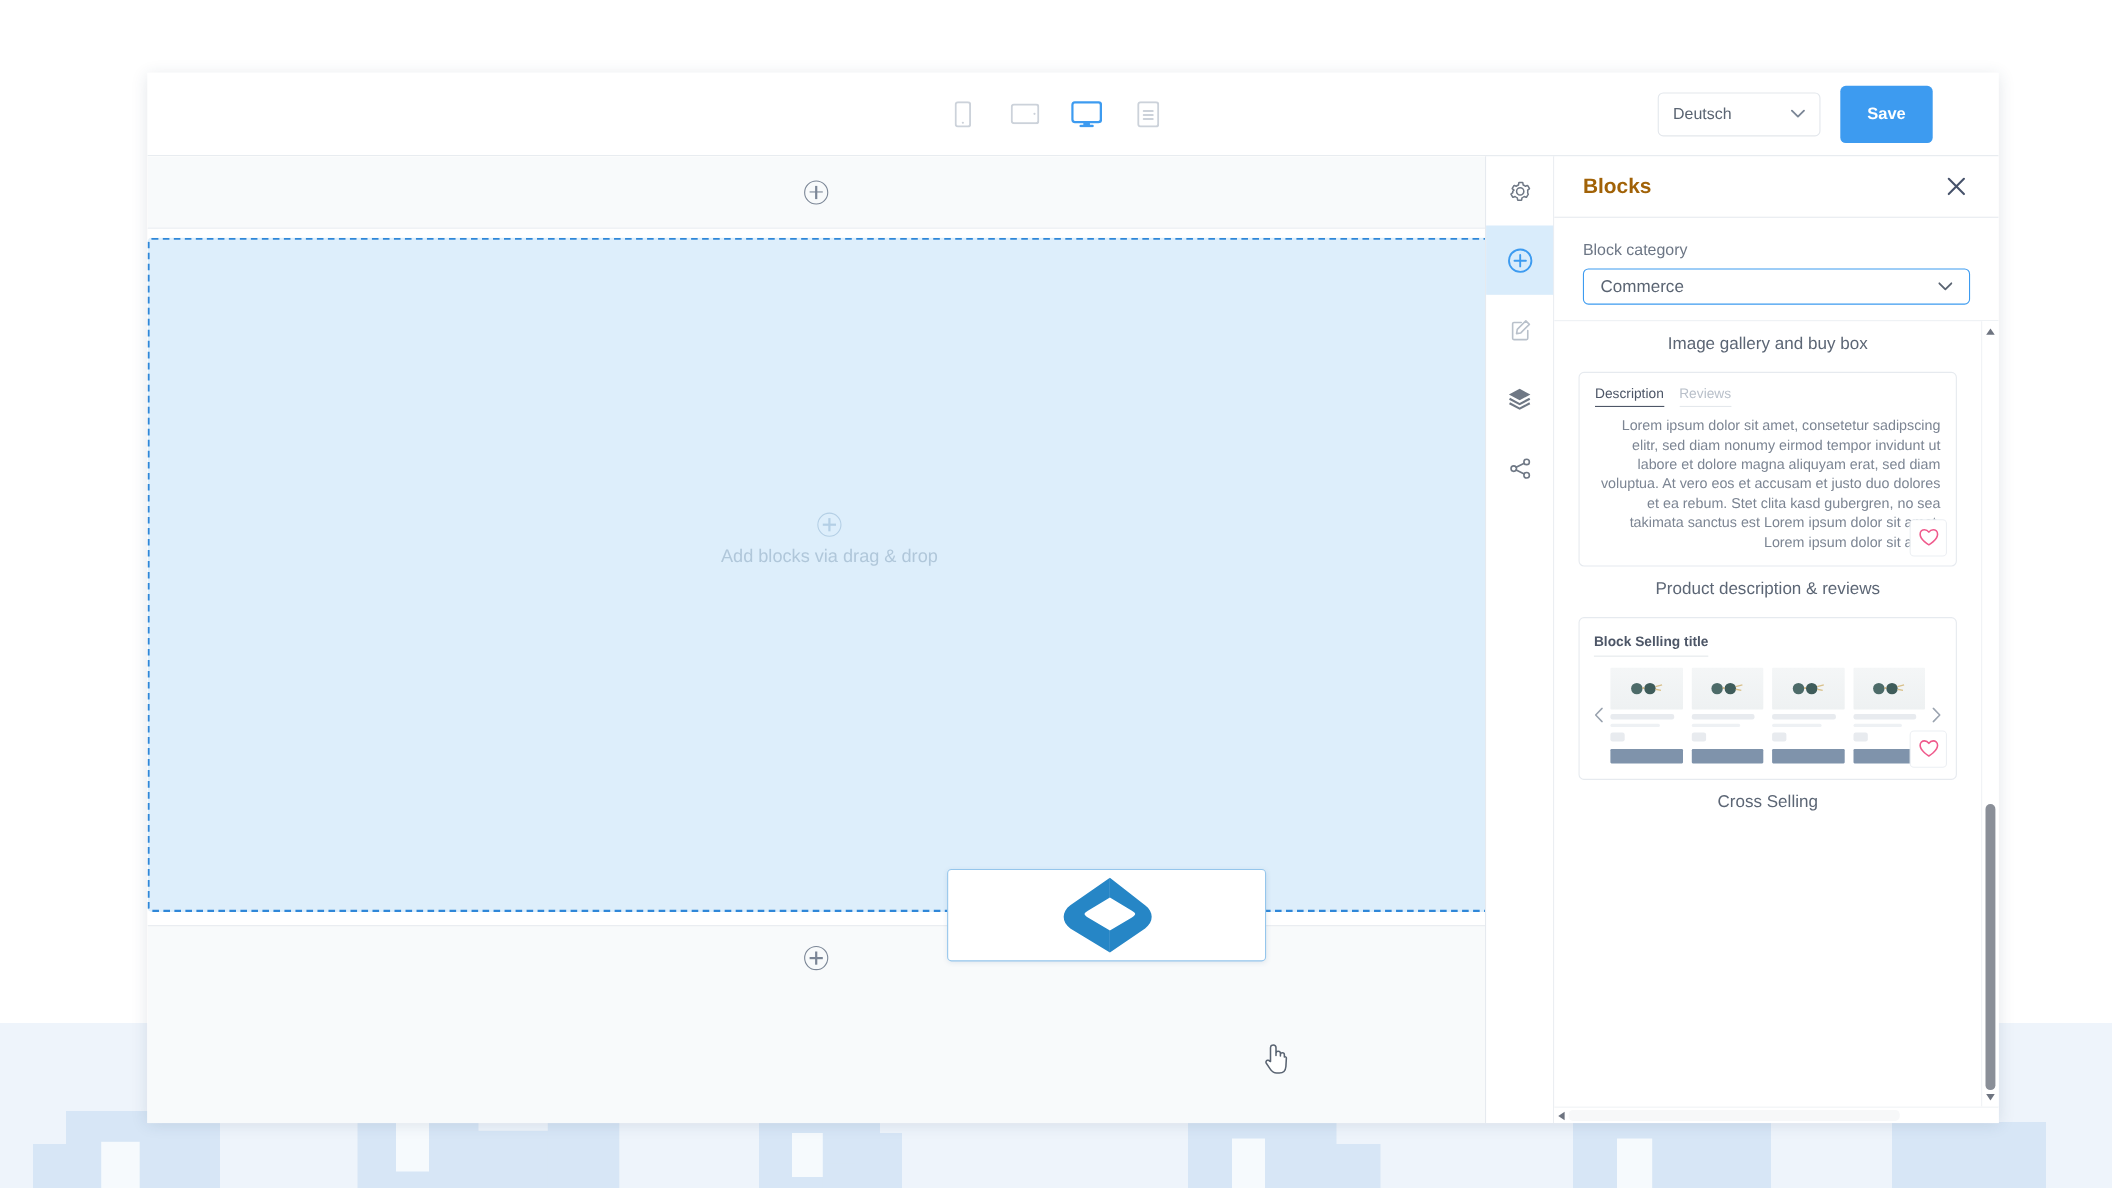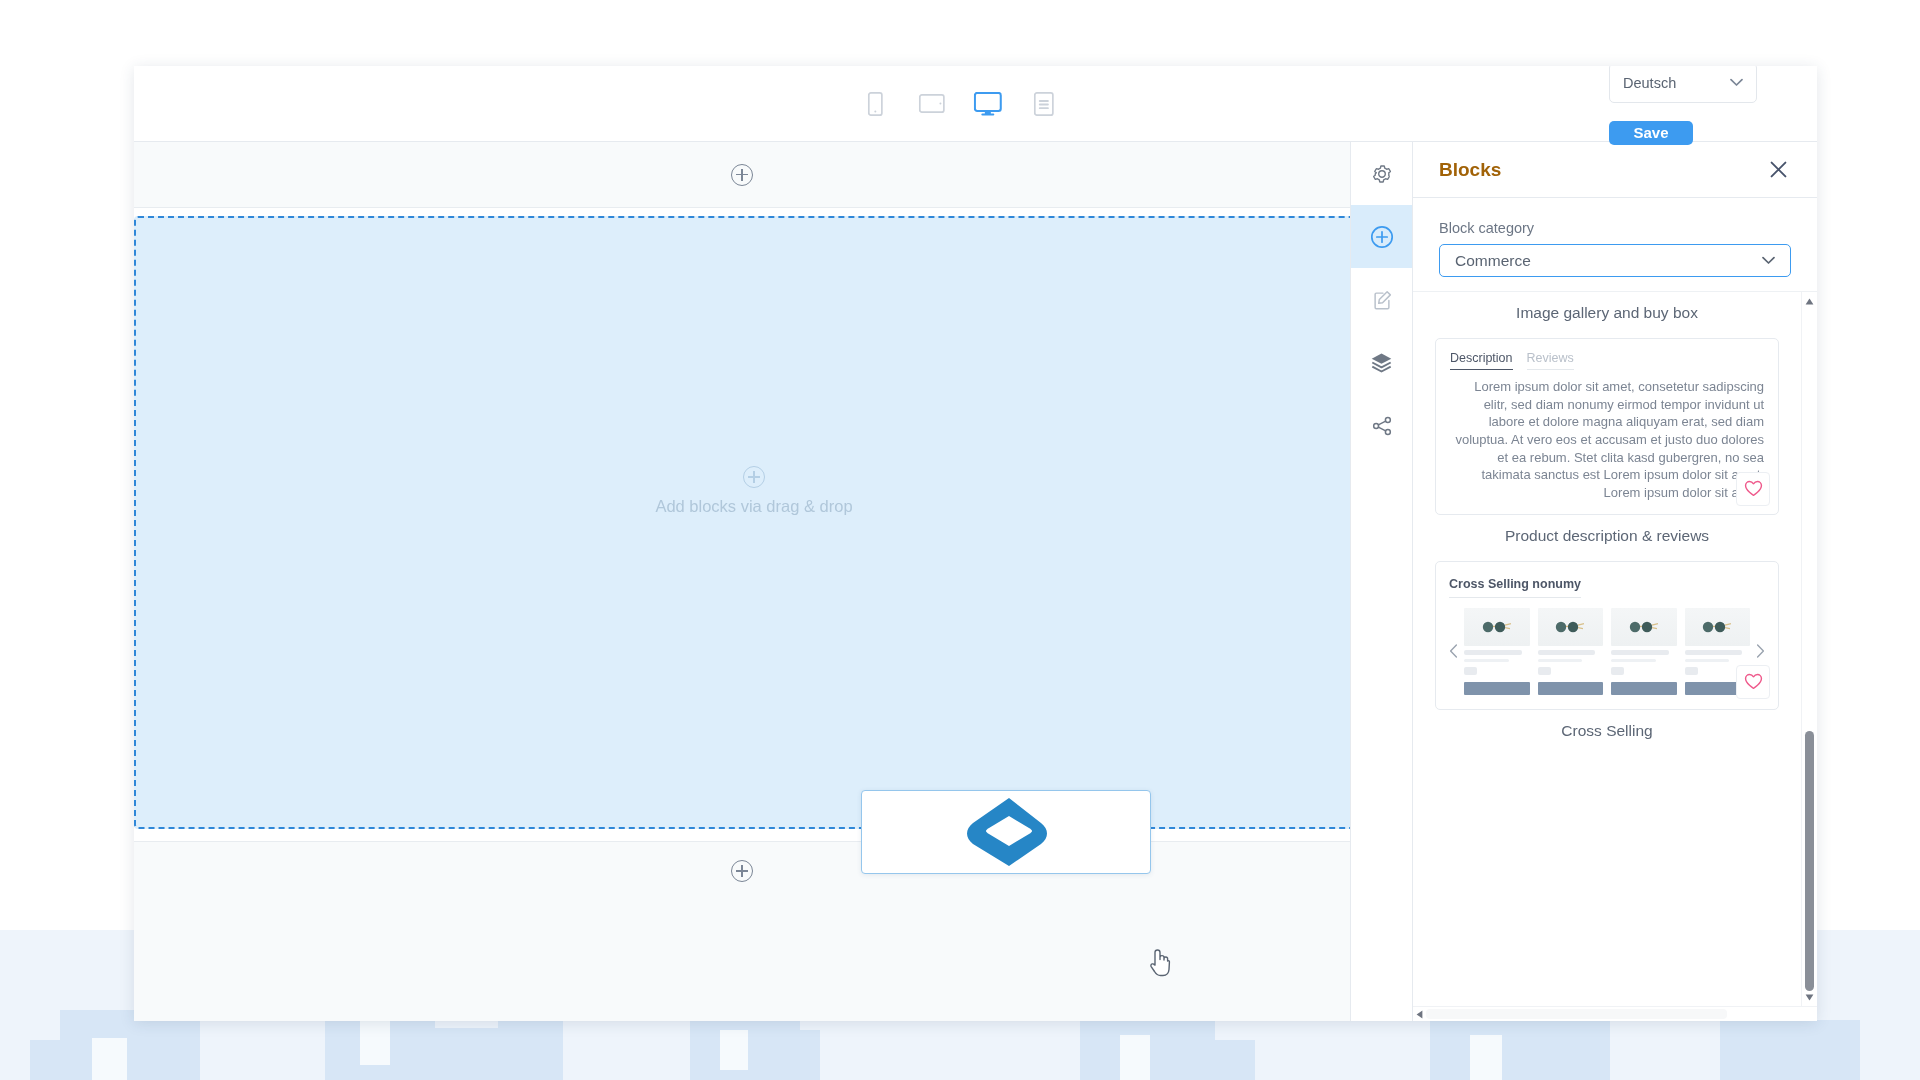--- a/index.html
+++ b/index.html
@@ -62,23 +62,22 @@
     color: #ccd2da;
   }
   .device-btn.active { color: #3d9bf0; }
 
   #toolbar-right {
     position: absolute;
     right: 60px;
     top: 50%;
     transform: translateY(-50%);
     display: flex;
-    align-items: flex-start;
+    align-items: center;
     gap: 18px;
-    flex-direction: column;
   }
 
   #lang-select {
     width: 148px;
     height: 40px;
     border: 1px solid #e3e7ec;
     border-radius: 5px;
     background: #fff;
     display: flex;
     align-items: center;
@@ -86,21 +85,21 @@
     cursor: pointer;
   }
   #lang-select .lang-label {
     flex: 1;
     font-size: 14.5px;
     color: #5a6472;
   }
   #lang-select .chev { color: #7b8696; display: flex; }
 
   #save-btn {
-    height: 24px;
+    height: 52px;
     min-width: 84px;
     padding: 0 22px;
     background: #3d9bf0;
     border: none;
     border-radius: 5px;
     color: #ffffff;
     font-size: 15px;
     font-weight: bold;
     font-family: "Liberation Sans", sans-serif;
     cursor: pointer;
@@ -705,21 +704,21 @@
                 <svg width="19" height="17" viewBox="0 0 20 18">
                   <path d="M10 16.2 C10 16.2 1.6 11.3 1.6 5.9 C1.6 3.4 3.5 1.6 5.8 1.6 C7.4 1.6 9 2.5 10 4 C11 2.5 12.6 1.6 14.2 1.6 C16.5 1.6 18.4 3.4 18.4 5.9 C18.4 11.3 10 16.2 10 16.2 Z" fill="none" stroke="currentColor" stroke-width="1.5" stroke-linejoin="round"></path>
                 </svg>
               </span>
             </div>
             <div class="block-caption">Product description &amp; reviews</div>
           </div>
 
           <div class="block-item">
             <div class="block-preview" id="cs-preview">
-              <div id="cs-title">Cross Selling nonumy</div>
+              <div id="cs-title">Block Selling title</div>
               <div id="cs-carousel">
 
                 <span class="cs-arrow">
                   <svg width="9" height="14" viewBox="0 0 9 14">
                     <path d="M7.4 1 L1.6 7 L7.4 13" fill="none" stroke="currentColor" stroke-width="1.4" stroke-linecap="round" stroke-linejoin="round"></path>
                   </svg>
                 </span>
 
                 <div id="cs-cards">
                   <div class="cs-card">

